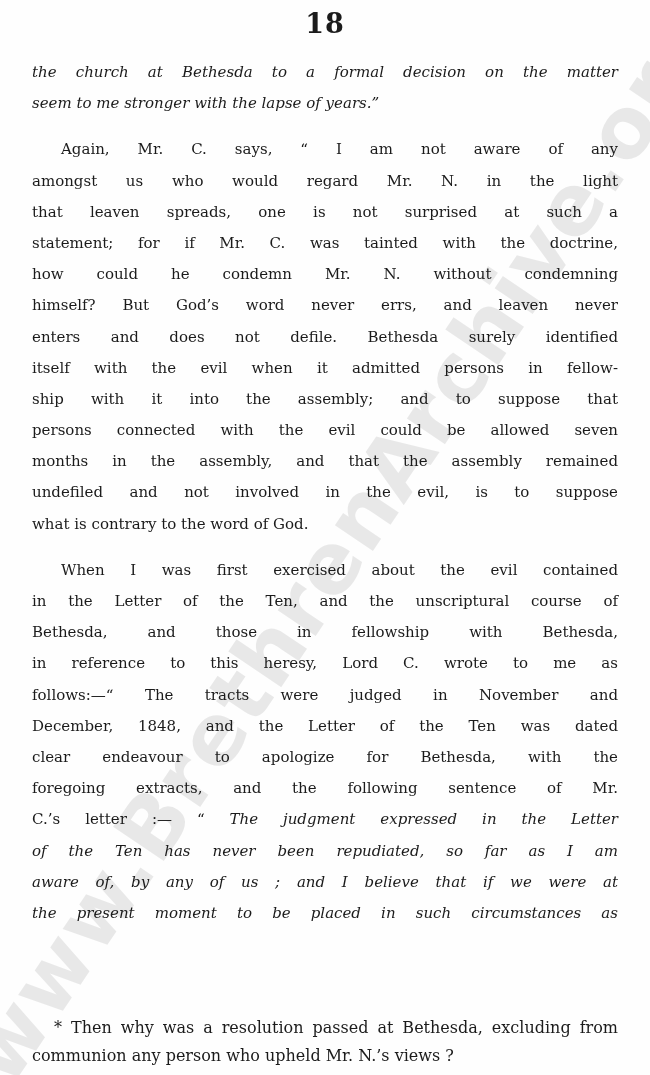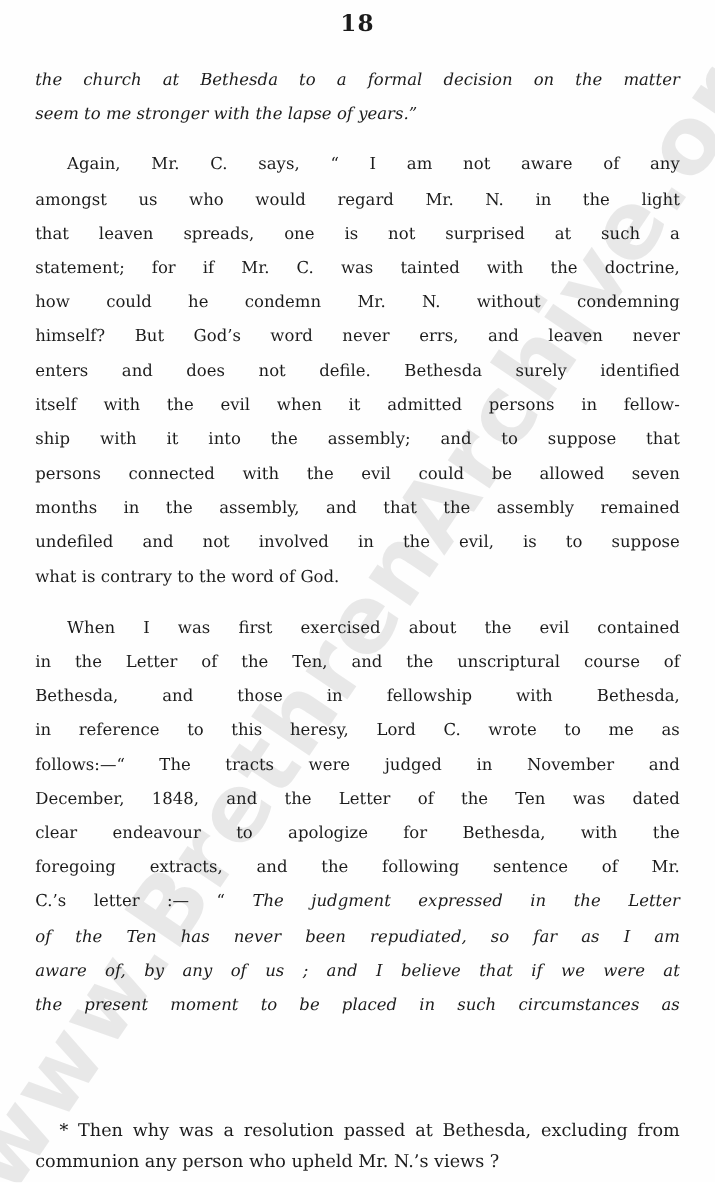--- a/index.html
+++ b/index.html
@@ -29,21 +29,21 @@
     white-space: nowrap;
     z-index: 0;
     pointer-events: none;
   }
   .pagenum {
     position: absolute;
     top: 8px;
     left: 0;
     right: 0;
     text-align: center;
-    font-size: 21px;
+    font-size: 27px;
     font-weight: 700;
     letter-spacing: 1px;
     z-index: 1;
   }
   .body-block {
     position: absolute;
     top: 57px;
     left: 32px;
     width: 586px;
     z-index: 1;

